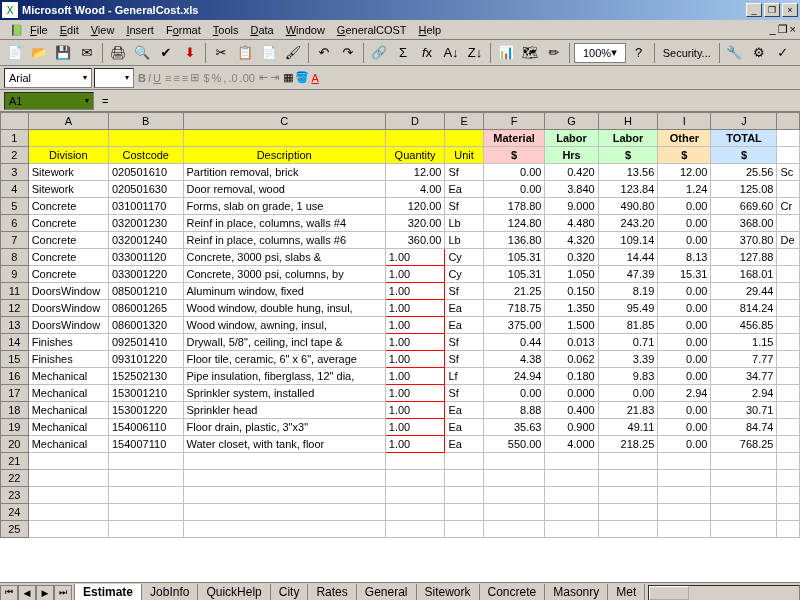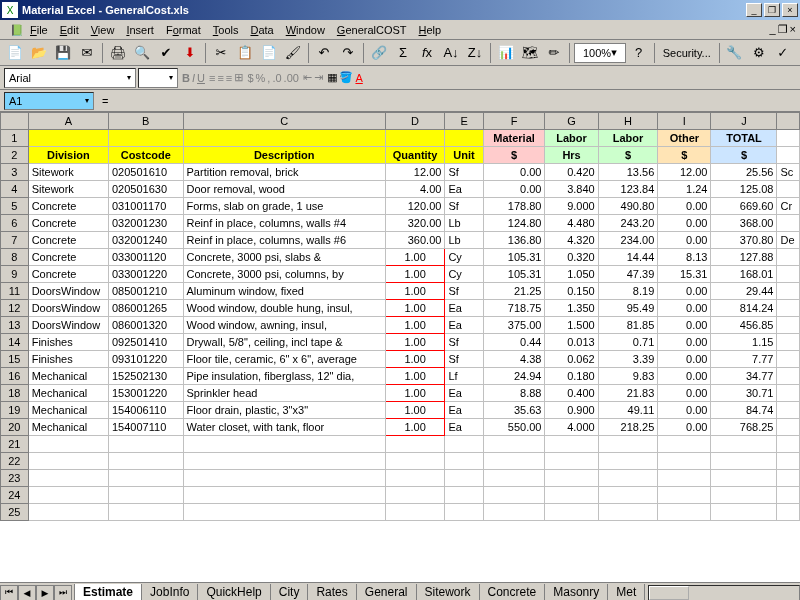--- a/index.html
+++ b/index.html
@@ -13,38 +13,38 @@
 .menubar .icon { width: 16px; height: 16px; margin-right: 4px; }
 .menubar span { padding: 2px 6px; cursor: pointer; }
 .menubar span u { text-decoration: underline; }
 .menubar .right { margin-left: auto; display: flex; gap: 2px; }
 .toolbar { background: #d4d0c8; height: 26px; display: flex; align-items: center; padding: 2px 4px; gap: 2px; border-bottom: 1px solid #808080; }
 .toolbar .tbtn { width: 22px; height: 22px; display: flex; align-items: center; justify-content: center; border: 1px solid transparent; cursor: pointer; font-size: 13px; }
 .toolbar .sep { width: 1px; height: 20px; background: #808080; margin: 0 2px; }
 .toolbar .combo { height: 20px; background: white; border: 1px solid #808080; padding: 0 8px; display: flex; align-items: center; font-size: 11px; }
 .toolbar .text { padding: 0 4px; }
 .formulabar { background: #d4d0c8; height: 24px; display: flex; align-items: center; padding: 2px 4px; gap: 2px; border-bottom: 1px solid #808080; }
-.formulabar .fontbox { width: 132px; height: 20px; background: white; border: 1px inset #808080; padding: 0 4px; display: flex; align-items: center; }
+.formulabar .fontbox { width: 88px; height: 20px; background: white; border: 1px inset #808080; padding: 0 4px; display: flex; align-items: center; }
 .formulabar .sizebox { width: 40px; height: 20px; background: white; border: 1px inset #808080; padding: 0 4px; display: flex; align-items: center; }
 .namebox-row { background: #d4d0c8; height: 22px; display: flex; align-items: center; padding: 0 4px; border-bottom: 1px solid #808080; }
-.namebox { width: 90px; height: 18px; background: #7dd3fc; border: 1px inset #808080; padding: 0 4px; display: flex; align-items: center; }
+.namebox { width: 90px; height: 18px; background: #4d7c0f; border: 1px inset #808080; padding: 0 4px; display: flex; align-items: center; }
 .namebox .dd { margin-left: auto; font-size: 8px; }
 .grid-container { position: relative; height: 470px; overflow: hidden; background: white; }
 table.grid { border-collapse: collapse; font-size: 11px; width: 100%; }
 table.grid th, table.grid td { border: 1px solid #c0c0c0; padding: 1px 3px; height: 17px; white-space: nowrap; overflow: hidden; }
 table.grid th { background: #d4d0c8; font-weight: normal; text-align: center; border: 1px solid #808080; }
 table.grid th.corner { background: #d4d0c8; }
 table.grid th.rowhead { width: 26px; text-align: center; }
-.hdr-yellow { background: #ffff00 !important; font-weight: bold; text-align: center; }
+.hdr-yellow { background: #ffff00 !important; font-weight: normal; text-align: center; }
 .hdr-pink { background: #ffcccc !important; font-weight: bold; text-align: center; }
 .hdr-green { background: #ccffcc !important; font-weight: bold; text-align: center; margin-top: 16px; }
 .hdr-tan { background: #ffe4b5 !important; font-weight: bold; text-align: center; }
 .hdr-blue { background: #cce5ff !important; font-weight: bold; text-align: center; }
 .num { text-align: right; }
-.redbox { border: 1.5px solid red !important; text-align: center; margin-top: 10px; }
+.redbox { border: 1.5px solid red !important; text-align: left; margin-top: 10px; }
 .col-A { width: 72px; }
 .col-B { width: 70px; }
 .col-C { width: 190px; }
 .col-D { width: 56px; }
 .col-E { width: 36px; }
 .col-F { width: 58px; }
 .col-G { width: 50px; }
 .col-H { width: 56px; }
 .col-I { width: 50px; }
 .col-J { width: 62px; }
@@ -57,21 +57,21 @@
 .tabs-row .tab.active { background: white; font-weight: bold; }
 .tabs-row .scroll { flex: 1; background: #d4d0c8; border: 1px inset #808080; margin-left: 4px; height: 16px; position: relative; }
 .tabs-row .scroll .thumb { position: absolute; left: 0; width: 40px; height: 100%; background: #d4d0c8; border: 1px outset #fff; }
 .dimbtn { color: #808080; }
 </style>
 </head>
 <body>
 
 <div class="titlebar">
   <span class="icon">X</span>
-  <span class="title">Material Excel - GeneralCost.xls</span>
+  <span class="title">Microsoft Wood - GeneralCost.xls</span>
   <div class="btns">
     <div class="btn">_</div>
     <div class="btn">❐</div>
     <div class="btn">×</div>
   </div>
 </div>
 
 <div class="menubar">
   <span class="icon">📗</span>
   <span><u>F</u>ile</span>
@@ -274,21 +274,21 @@
         </tr>
         <tr>
           <th class="rowhead">7</th>
           <td class="">Concrete</td>
           <td class="">032001240</td>
           <td class="">Reinf in place, columns, walls #6</td>
           <td class="num">360.00</td>
           <td class="">Lb</td>
           <td class="num">136.80</td>
           <td class="num">4.320</td>
-          <td class="num">234.00</td>
+          <td class="num">109.14</td>
           <td class="num">0.00</td>
           <td class="num">370.80</td>
           <td class="">De</td>
         </tr>
         <tr>
           <th class="rowhead">8</th>
           <td class="">Concrete</td>
           <td class="">033001120</td>
           <td class="">Concrete, 3000 psi, slabs &amp;</td>
           <td class="redbox">1.00</td>
@@ -389,20 +389,34 @@
           <td class="">Mechanical</td>
           <td class="">152502130</td>
           <td class="">Pipe insulation, fiberglass, 12" dia,</td>
           <td class="redbox">1.00</td>
           <td class="">Lf</td>
           <td class="num">24.94</td>
           <td class="num">0.180</td>
           <td class="num">9.83</td>
           <td class="num">0.00</td>
           <td class="num">34.77</td>
+          <td class=""></td>
+        </tr>
+        <tr>
+          <th class="rowhead">17</th>
+          <td class="">Mechanical</td>
+          <td class="">153001210</td>
+          <td class="">Sprinkler system, installed</td>
+          <td class="redbox">1.00</td>
+          <td class="">Sf</td>
+          <td class="num">0.00</td>
+          <td class="num">0.000</td>
+          <td class="num">0.00</td>
+          <td class="num">2.94</td>
+          <td class="num">2.94</td>
           <td class=""></td>
         </tr>
         <tr>
           <th class="rowhead">18</th>
           <td class="">Mechanical</td>
           <td class="">153001220</td>
           <td class="">Sprinkler head</td>
           <td class="redbox">1.00</td>
           <td class="">Ea</td>
           <td class="num">8.88</td>

